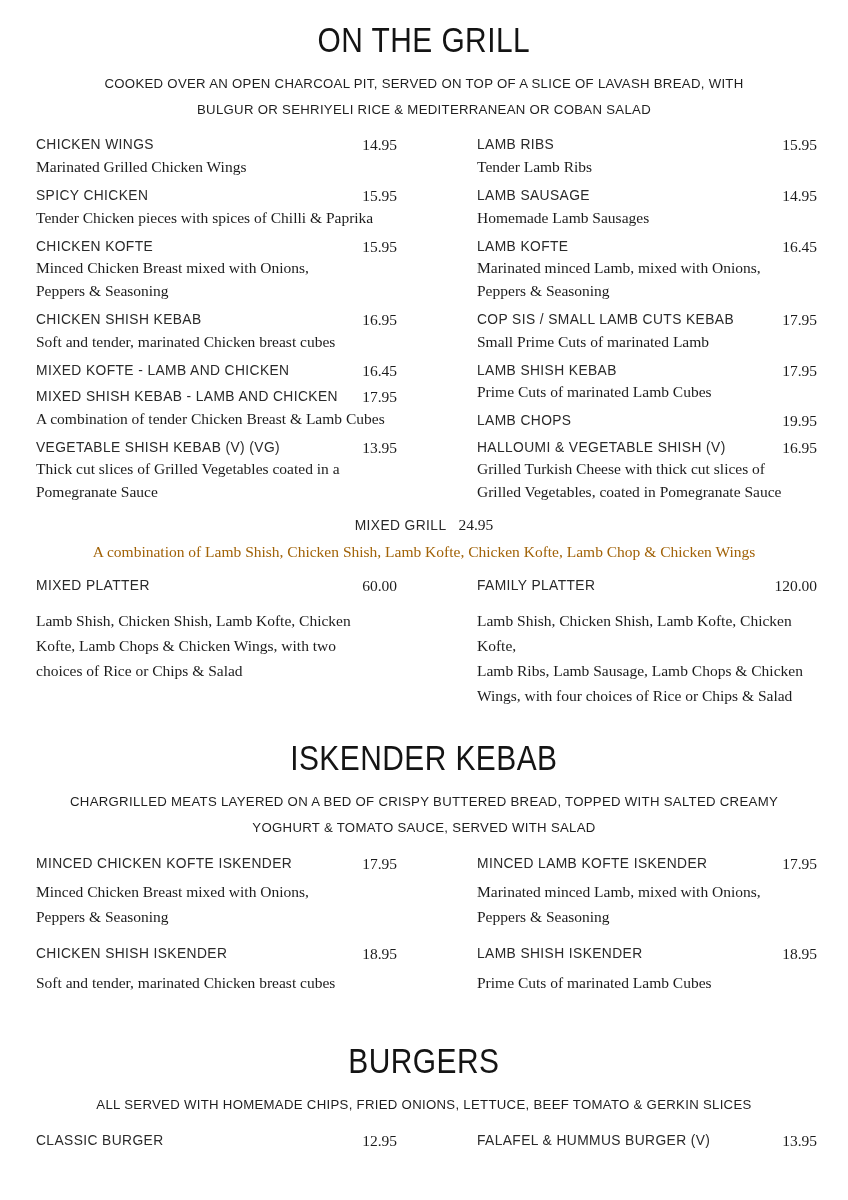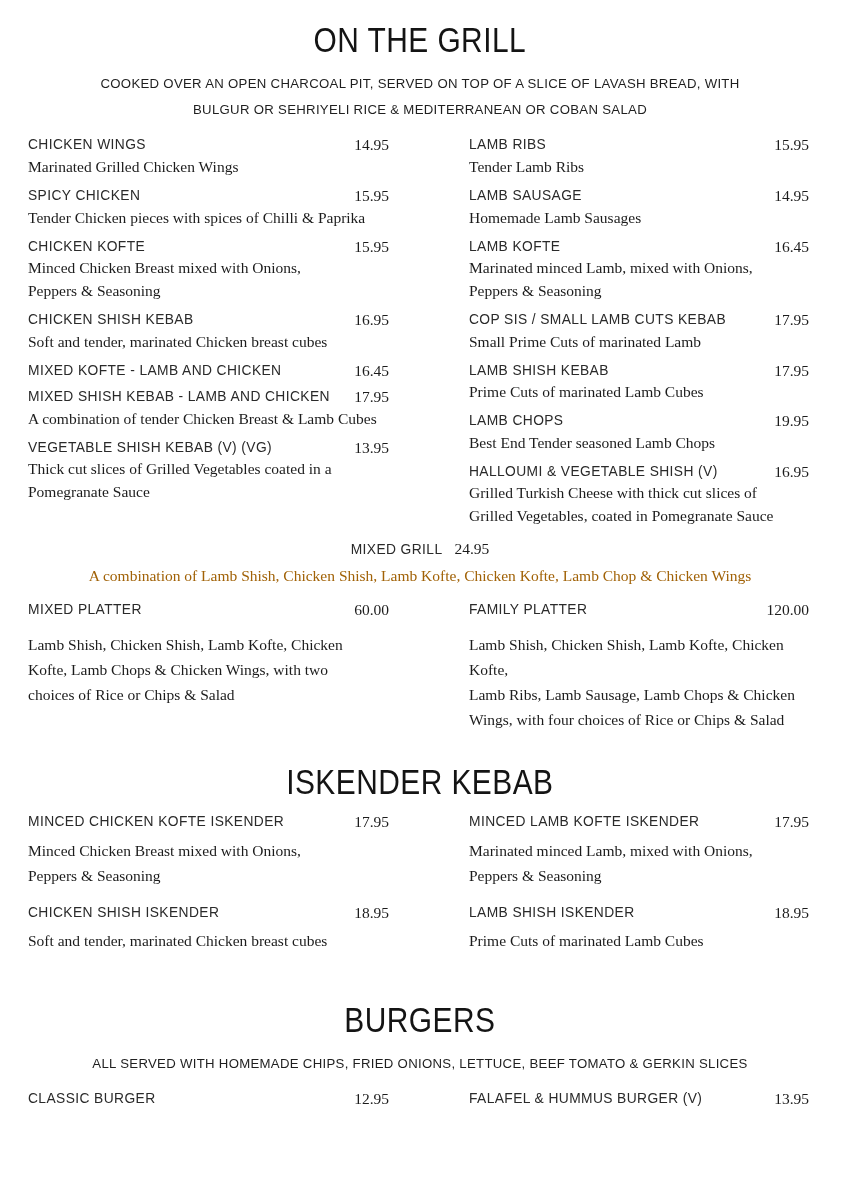--- a/index.html
+++ b/index.html
@@ -11,21 +11,21 @@
     width: 848px;
     height: 1200px;
     overflow: hidden;
     font-family: "Liberation Sans", sans-serif;
     color: #1f1f1f;
   }
   .page {
     box-sizing: border-box;
     width: 848px;
     height: 1200px;
-    padding: 20px 36px 0 28px;
+    padding: 20px 36px 0 36px;
   }
   .section { margin-top: 0; }
   .section + .section { margin-top: 30px; }
 
   .section-title {
     text-align: center;
     margin: 0 0 12px 0;
     font-size: 34px;
     font-weight: 400;
     color: #141414;
@@ -213,21 +213,20 @@
               <span class="name">LAMB SHISH KEBAB</span>
               <span class="price">17.95</span>
             </div>
           <div class="desc">Prime Cuts of marinated Lamb Cubes</div>
         </div>
         <div class="item">
           <div class="item-row">
               <span class="name">LAMB CHOPS</span>
               <span class="price">19.95</span>
             </div>
-          <div class="desc">Best End Tender seasoned Lamb Chops</div>
         </div>
         <div class="item">
           <div class="item-row">
               <span class="name">HALLOUMI &amp; VEGETABLE SHISH (V)</span>
               <span class="price">16.95</span>
             </div>
           <div class="desc">Grilled Turkish Cheese with thick cut slices of
 Grilled Vegetables, coated in Pomegranate Sauce</div>
         </div>
       </div>
@@ -258,20 +257,22 @@
           </div>
         <div class="desc">Lamb Shish, Chicken Shish, Lamb Kofte, Chicken Kofte,
 Lamb Ribs, Lamb Sausage, Lamb Chops &amp; Chicken
 Wings, with four choices of Rice or Chips &amp; Salad</div>
       </div>
     </div>
   </div>
 
   <div class="section roomy">
     <h1 class="section-title"><span class="squeeze">ISKENDER KEBAB</span></h1>
+    <div class="section-sub">CHARGRILLED MEATS LAYERED ON A BED OF CRISPY BUTTERED BREAD, TOPPED WITH SALTED CREAMY
+YOGHURT &amp; TOMATO SAUCE, SERVED WITH SALAD</div>
 
     <div class="cols">
       <div class="col">
         <div class="item">
           <div class="item-row">
               <span class="name">MINCED CHICKEN KOFTE ISKENDER</span>
               <span class="price">17.95</span>
             </div>
           <div class="desc">Minced Chicken Breast mixed with Onions,
 Peppers &amp; Seasoning</div>

